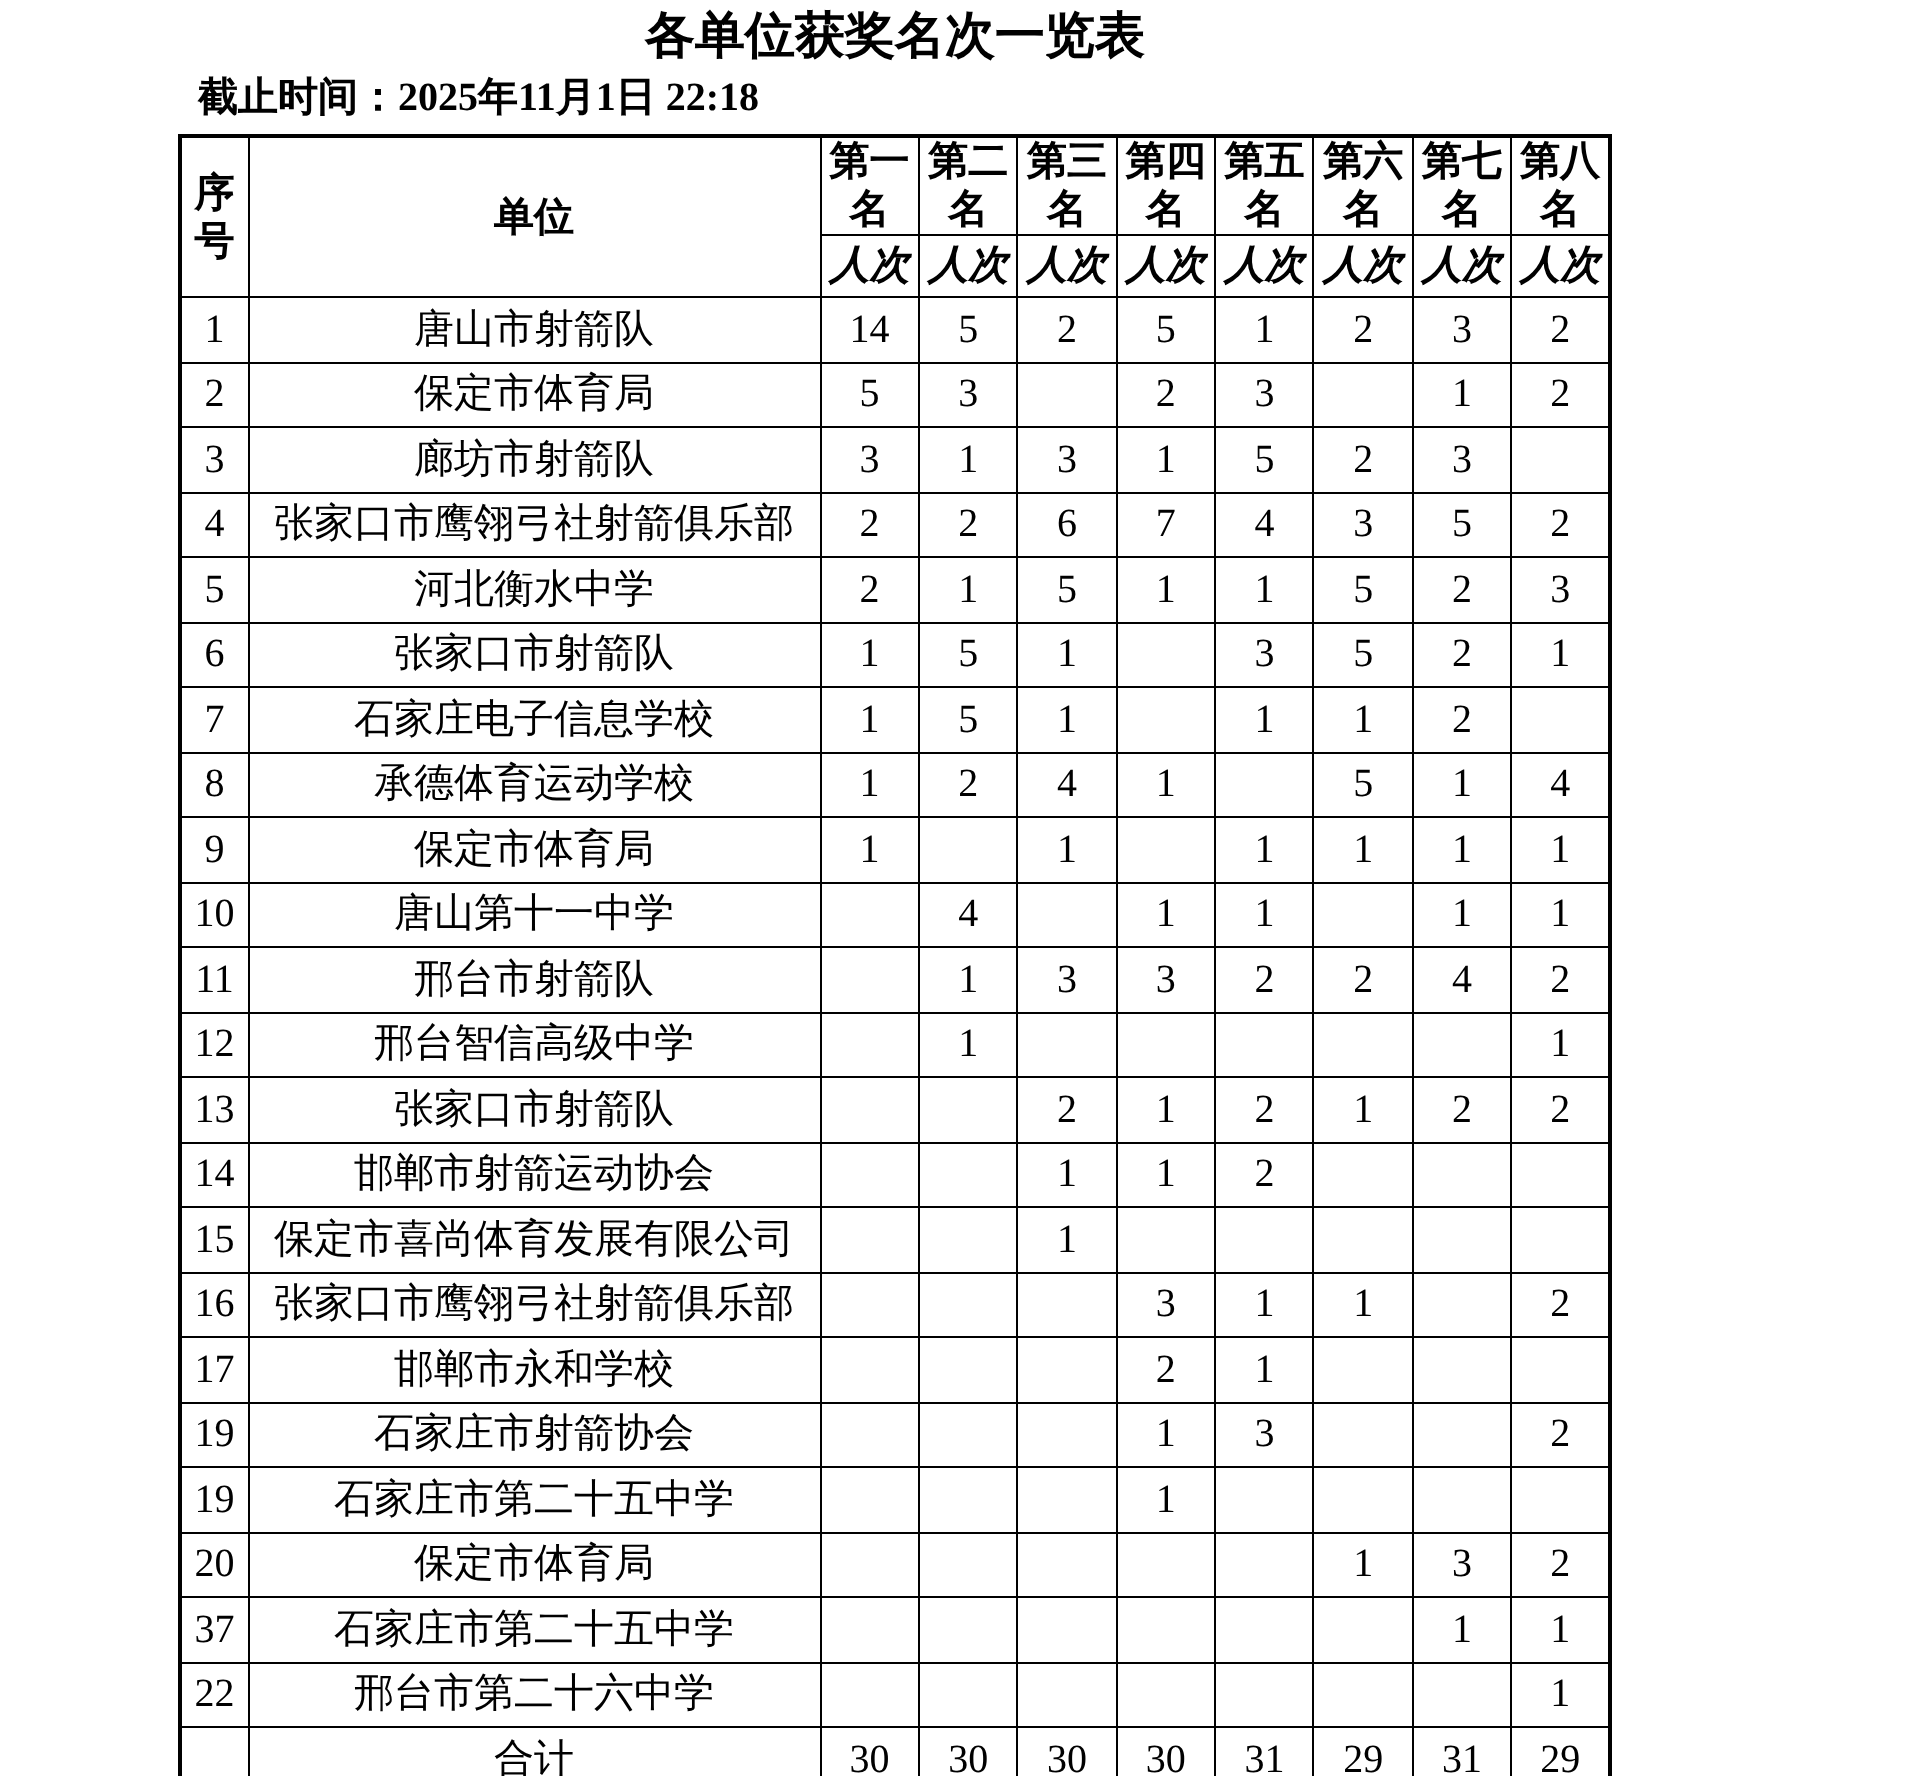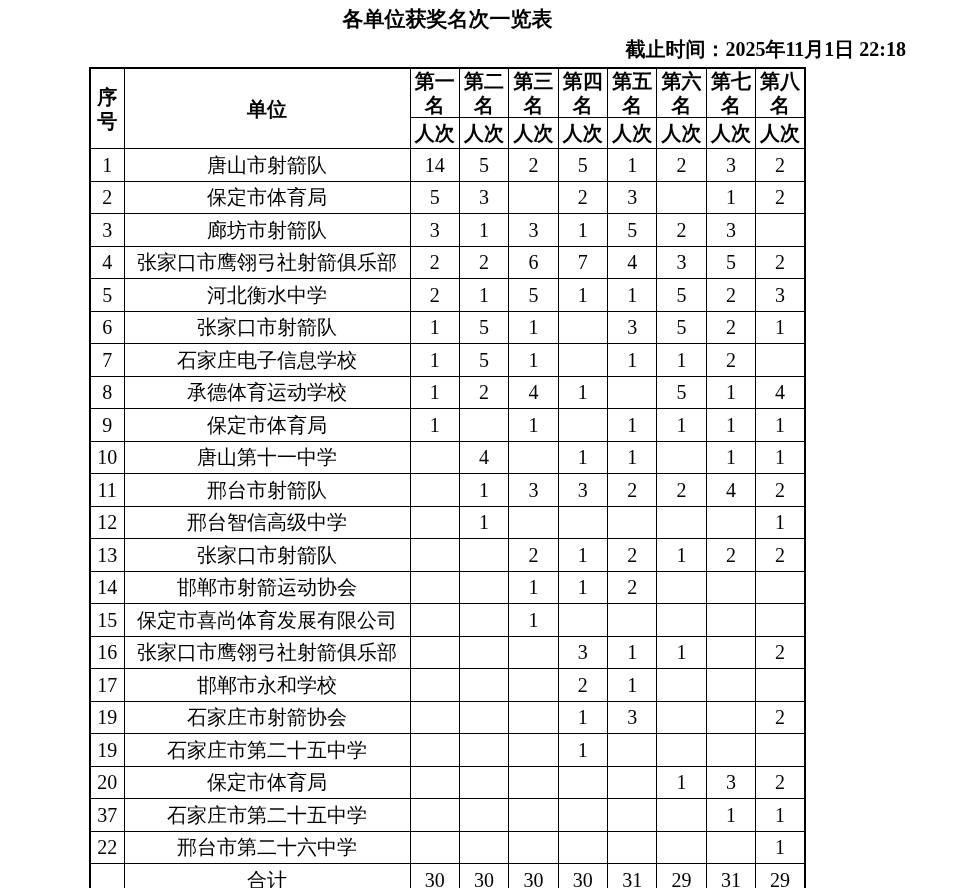--- a/index.html
+++ b/index.html
@@ -4,40 +4,40 @@
 <style>
   html, body { margin: 0; padding: 0; }
   body {
     width: 960px; height: 888px;
     background: #ffffff; color: #000000;
     font-family: "Liberation Serif", "DejaVu Serif", serif;
     position: relative; overflow: hidden;
   }
   .title {
     position: absolute; top: 6px; left: 89px; width: 717px;
-    text-align: center; font-size: 21px; font-weight: bold; line-height: 26px;
+    text-align: center; font-size: 25px; font-weight: bold; line-height: 26px;
   }
   .timestamp {
-    position: absolute; top: 37px; left: 89px; width: 817px;
-    text-align: right; font-size: 20px; font-weight: bold; line-height: 24px;
+    position: absolute; top: 37px; left: 99px; width: 817px;
+    text-align: left; font-size: 20px; font-weight: bold; line-height: 24px;
   }
   table.awards {
     position: absolute; top: 67px; left: 89px; width: 717px;
     table-layout: fixed; border-collapse: collapse; border: 2px solid #000;
   }
   col.c-no   { width: 34px; }
   col.c-unit { width: 286px; }
   th, td {
     border: 1px solid #000; padding: 0;
     text-align: center; vertical-align: middle;
     overflow: hidden;
   }
   thead th { font-size: 20px; font-weight: bold; line-height: 24px; }
   thead tr.rankrow th { height: 48px; }
-  thead tr.subrow th { height: 30px; }
+  thead tr.subrow th { height: 30px; font-style: italic; }
   tbody td, tfoot td { height: 31.5px; font-size: 20px; line-height: 30px; font-weight: normal; }
 </style>
 </head>
 <body>
 
 <div class="title">各单位获奖名次一览表</div>
 <div class="timestamp">截止时间：2025年11月1日 22:18</div>
 
 <table class="awards">
   <colgroup>

